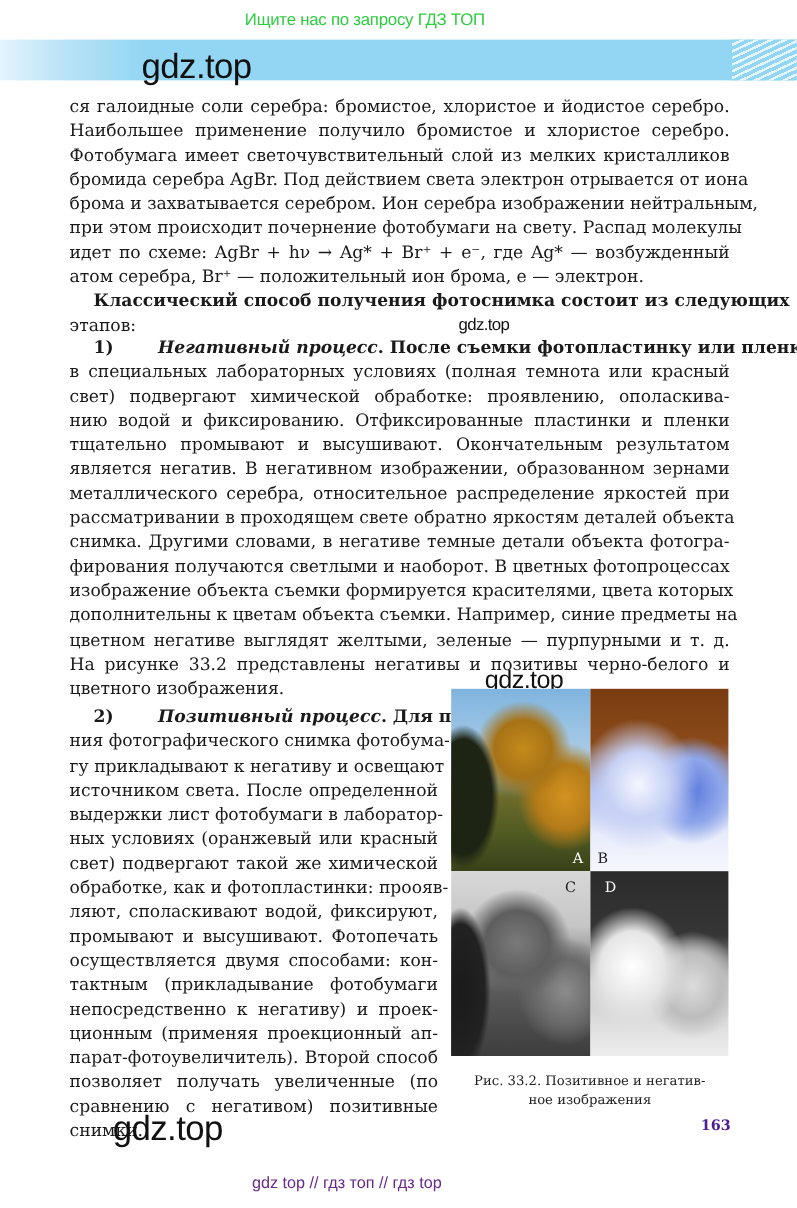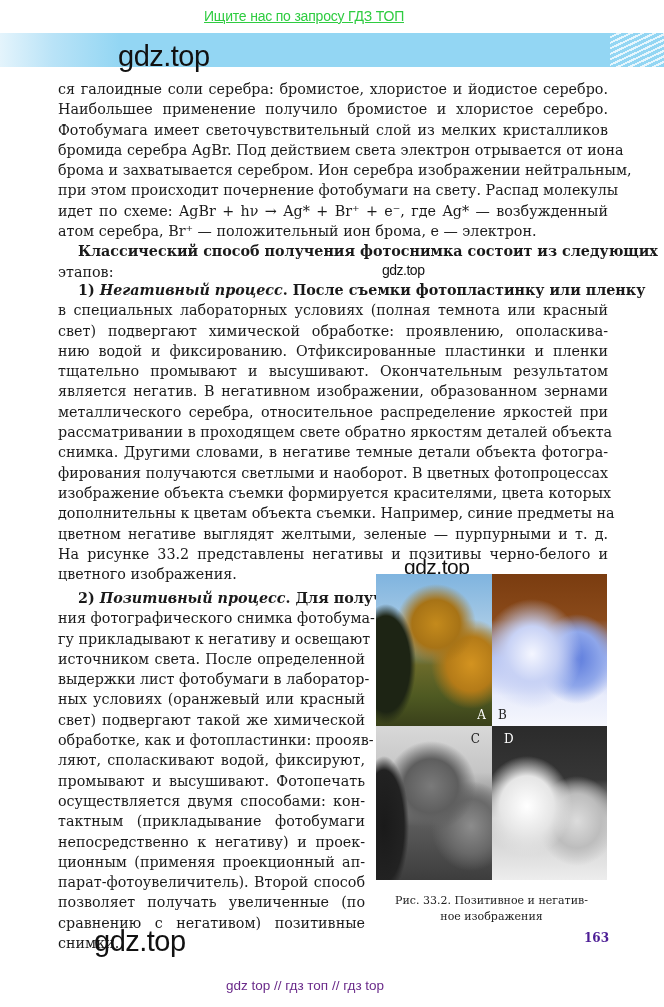--- a/index.html
+++ b/index.html
@@ -6,21 +6,21 @@
   body {
     width: 664px; height: 1007px; position: relative; overflow: hidden;
     background: #ffffff;
     font-family: "DejaVu Serif", serif;
     color: #1a1a1a;
   }
   .top-banner {
     position: absolute; left: 0; top: 0; width: 608px; height: 33px;
     text-align: center; line-height: 33px;
     font-family: "Liberation Sans", sans-serif; font-size: 14px;
-    color: #2ecc40; letter-spacing: -0.2px; text-decoration: underline;
+    color: #2ecc40; letter-spacing: -0.2px;
   }
   .header-bar {
     position: absolute; left: 0; top: 33px; width: 664px; height: 34px;
     background: linear-gradient(90deg, #e4f4fc 0%, #b9e3f7 8%, #93d6f3 18%, #93d6f3 100%);
   }
   .header-stripes {
     position: absolute; right: 0; top: 0; width: 54px; height: 34px;
     background: repeating-linear-gradient(155deg, #93d6f3 0px, #93d6f3 3px, #e6f6fd 3px, #e6f6fd 5px);
   }
   .wm {
@@ -34,21 +34,21 @@
     font-size: 14.3px; line-height: 20.3px;
     text-align: justify;
   }
   .line { display: block; white-space: nowrap; text-align-last: justify; text-align: justify; }
   .line.last { text-align-last: left; }
   .col-block {
     position: absolute; left: 58px; top: 588px; width: 307px;
     font-size: 14.3px; line-height: 20.3px;
   }
   .ind { padding-left: 20px; font-weight: bold; }
-  i { font-style: italic; }
+  i { font-style: italic; margin-left: 32px; }
   .figure {
     position: absolute; left: 376px; top: 574px; width: 231px; height: 306px;
     display: grid; grid-template-columns: 116px 115px; grid-template-rows: 152px 154px;
   }
   .panel { position: relative; overflow: hidden; }
   .panel-label {
     position: absolute; bottom: 4px; font-family: "DejaVu Serif", serif; font-size: 12px;
   }
   .p-a {
     background:
@@ -79,21 +79,21 @@
   .caption {
     position: absolute; left: 376px; top: 893px; width: 231px;
     text-align: center; font-size: 11px; line-height: 16px; color: #222;
   }
   .caption b { font-weight: normal; }
   .page-num {
     position: absolute; left: 584px; top: 931px; font-size: 12px; font-weight: bold; color: #4c1d95;
   }
   .footer {
     position: absolute; left: 0; top: 978px; width: 578px; text-align: center;
-    font-family: "Liberation Sans", sans-serif; font-size: 13.5px; color: #6a2a8a; padding-left: 16px;
+    font-family: "Liberation Sans", sans-serif; font-size: 13.5px; color: #6a2a8a;
   }
 </style>
 </head>
 <body>
 
 <div class="top-banner">Ищите нас по запросу ГДЗ ТОП</div>
 
 <div class="header-bar">
   <div class="header-stripes"></div>
 </div>

